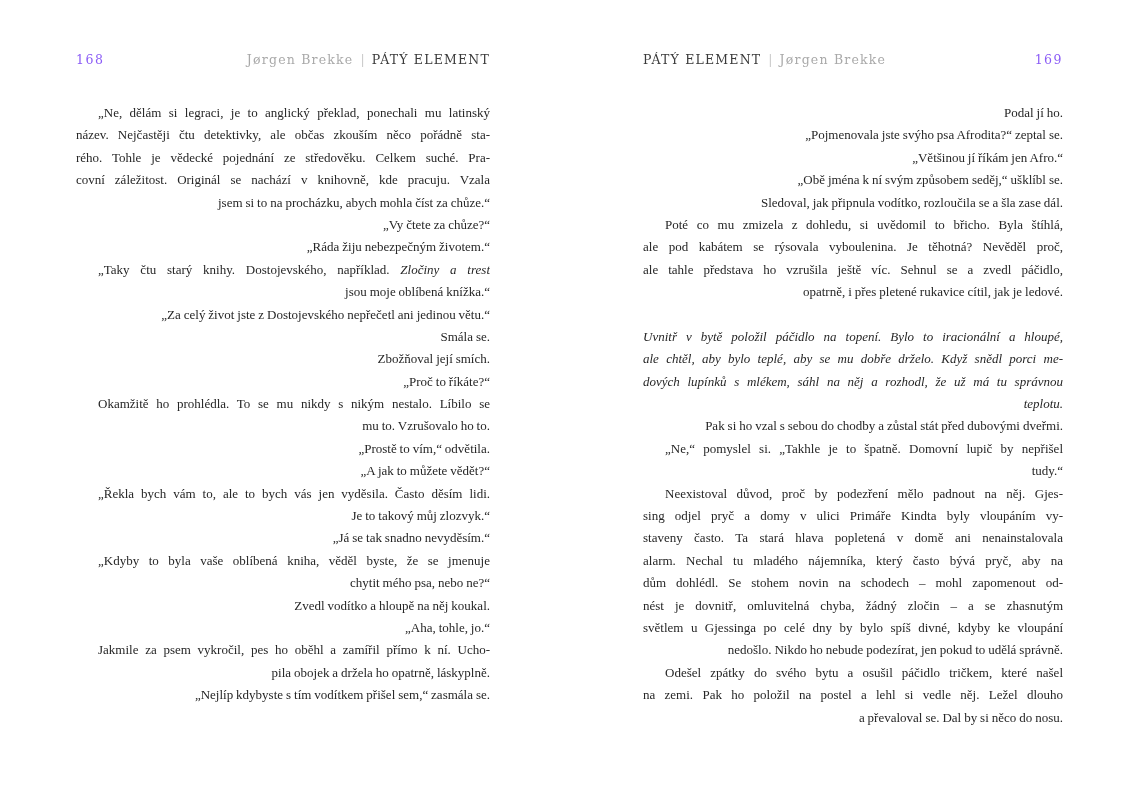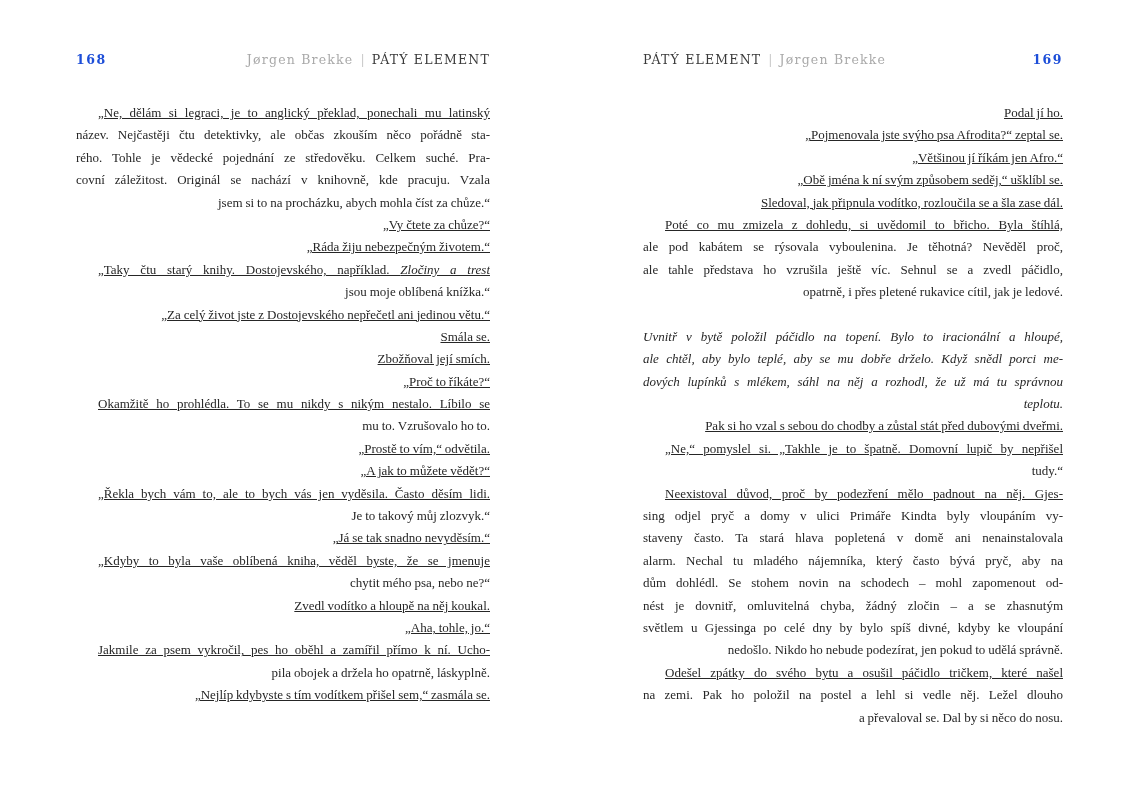--- a/index.html
+++ b/index.html
@@ -26,23 +26,23 @@
   .running-head {
     display: flex;
     justify-content: space-between;
     align-items: baseline;
     height: 16px;
     line-height: 16px;
     font-family: "DejaVu Serif", serif;
     font-size: 12.5px;
   }
   .folio {
-    color: #1d4ed8;
+    color: #8b5cf6;
     letter-spacing: 1.5px;
-    font-weight: 700;
+    font-weight: 400;
   }
   .head-titles { white-space: nowrap; }
   .head-author {
     color: #a9a9a9;
     letter-spacing: 1.2px;
     margin-top: 7px;
   }
   .head-sep {
     color: #c8c8c8;
     margin: 0 7px;
@@ -66,21 +66,21 @@
     line-height: 22.4px;
     overflow: hidden;
     text-align: right;
     white-space: normal;
   }
   .line.just {
     text-align: justify;
     -moz-text-align-last: justify;
     text-align-last: justify;
   }
-  .para.indent .line:first-child { text-indent: 22px; text-decoration: underline; }
+  .para.indent .line:first-child { text-indent: 22px; }
   .para.space-before { margin-top: 22.4px; font-style: italic; }
   .line em { font-style: italic; margin-top: 8px; }
 </style>
 </head>
 <body>
 
 <div class="spread">
 
   <section class="page page-left">
     <header class="running-head">

